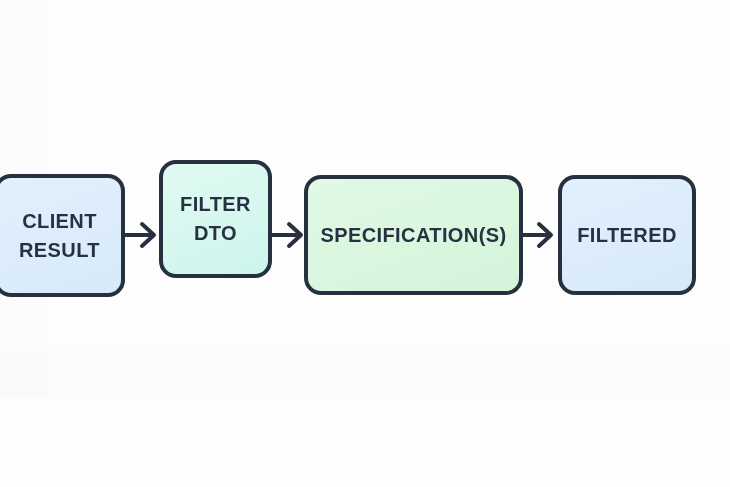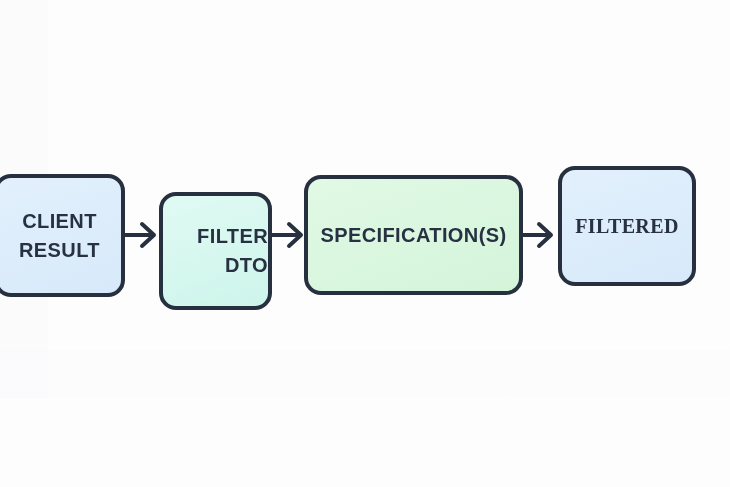--- a/index.html
+++ b/index.html
@@ -40,23 +40,23 @@
     line-height: 29px;
     letter-spacing: 0.4px;
     color: #273142;
     white-space: nowrap;
   }
   .fill-blue  { background: linear-gradient(160deg, #e2f0fc 0%, #d7e9fa 100%); }
   .fill-cyan  { background: linear-gradient(160deg, #e0faf3 0%, #cdf5eb 100%); }
   .fill-green { background: linear-gradient(160deg, #e1f9e5 0%, #d4f4da 100%); text-align: right; }
 
   #node-client-request  { left: -6px;  top: 174px; width: 131px; height: 123px; }
-  #node-filter-dto      { left: 159px; top: 192px; width: 113px; height: 118px; align-items: flex-end; }
+  #node-filter-dto      { left: 159px; top: 160px; width: 113px; height: 118px; }
   #node-specifications  { left: 304px; top: 175px; width: 219px; height: 120px; }
-  #node-filtered-result { left: 558px; top: 166px; width: 138px; height: 120px; font-family: Liberation Serif, serif; }
+  #node-filtered-result { left: 558px; top: 175px; width: 138px; height: 120px; }
 
   .edge {
     position: absolute;
     top: 219px;
     width: 34px;
     height: 32px;
   }
   #edge-1 { left: 124px; }
   #edge-2 { left: 271px; }
   #edge-3 { left: 521px; }

